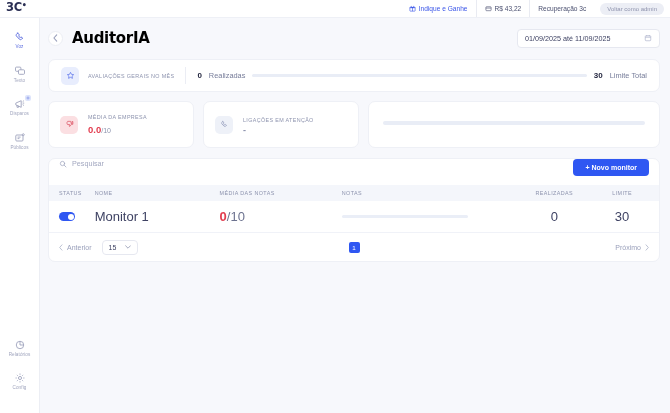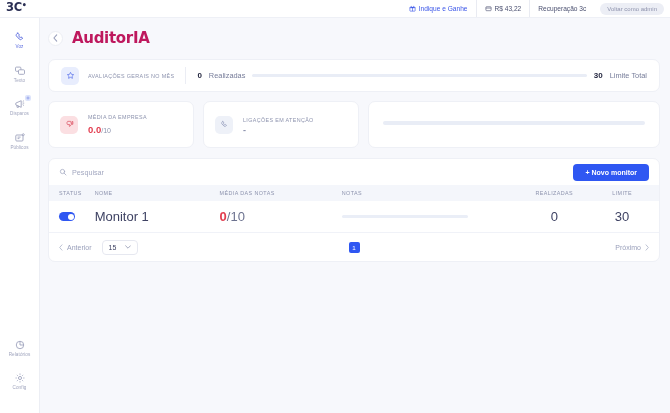--- a/index.html
+++ b/index.html
@@ -138,21 +138,21 @@
     display: flex; align-items: center; justify-content: center;
     color: #9aa0bb;
     font-size: 7px;
     cursor: pointer;
     margin-right: 9px;
   }
   .page-title {
     font-family: "DejaVu Sans", sans-serif;
     font-size: 15px;
     font-weight: 700;
-    color: #be185d;
+    color: #000000;
     letter-spacing: -0.3px;
   }
   .daterange {
     margin-left: auto;
     display: flex;
     align-items: center;
     background: #ffffff;
     border: 1px solid #e6e8f0;
     border-radius: 4px;
     height: 19px;
@@ -239,21 +239,21 @@
   
   .panel {
     background: #ffffff;
     border-radius: 7px;
     border: 1px solid #eef0f6;
     overflow: hidden;
   }
   .panel-top {
     height: 26px;
     display: flex;
-    align-items: center;
+    align-items: flex-start;
     padding: 0 10px;
   }
   .search-wrap { display: flex; align-items: center; gap: 5px; flex: 1; }
   .search-input {
     border: none; outline: none;
     font-family: "Liberation Sans", sans-serif;
     font-size: 7.2px;
     color: #3e4263;
     background: transparent;
     width: 150px;
@@ -476,20 +476,29 @@
     <div class="main">
 
       <div class="page-head">
         <div class="back-btn">
           <svg width="5" height="8" viewBox="0 0 6 10" fill="none" stroke="#9aa0bb" stroke-width="1.4" stroke-linecap="round" stroke-linejoin="round">
             <path d="M4.5 1 1 5l3.5 4"></path>
           </svg>
         </div>
         <div class="page-title">AuditorIA</div>
 
+        <div class="daterange">
+          <span class="dr-text">01/09/2025 até 11/09/2025</span>
+          <span class="dr-ico">
+            <svg width="8" height="8" viewBox="0 0 16 16" fill="none" stroke="#aab0c9" stroke-width="1.3">
+              <rect x="2.5" y="3.5" width="11" height="10" rx="1.5"></rect>
+                <path d="M2.5 6.5h11M5.5 2v3M10.5 2v3"></path>
+            </svg>
+          </span>
+        </div>
       </div>
 
       <div class="card card-wide">
         <div class="sq-ico sq-blue">
           <svg width="9" height="9" viewBox="0 0 20 20" fill="none" stroke="#4f69e8" stroke-width="1.5" stroke-linejoin="round">
             <path d="M10 3l2.2 4.4 4.8.7-3.5 3.4.8 4.8L10 14l-4.3 2.3.8-4.8L3 8.1l4.8-.7L10 3z"></path>
           </svg>
         </div>
         <div class="cap" style="margin-left:9px">AVALIAÇÕES GERAIS NO MÊS</div>
         <div class="vsep"></div>

